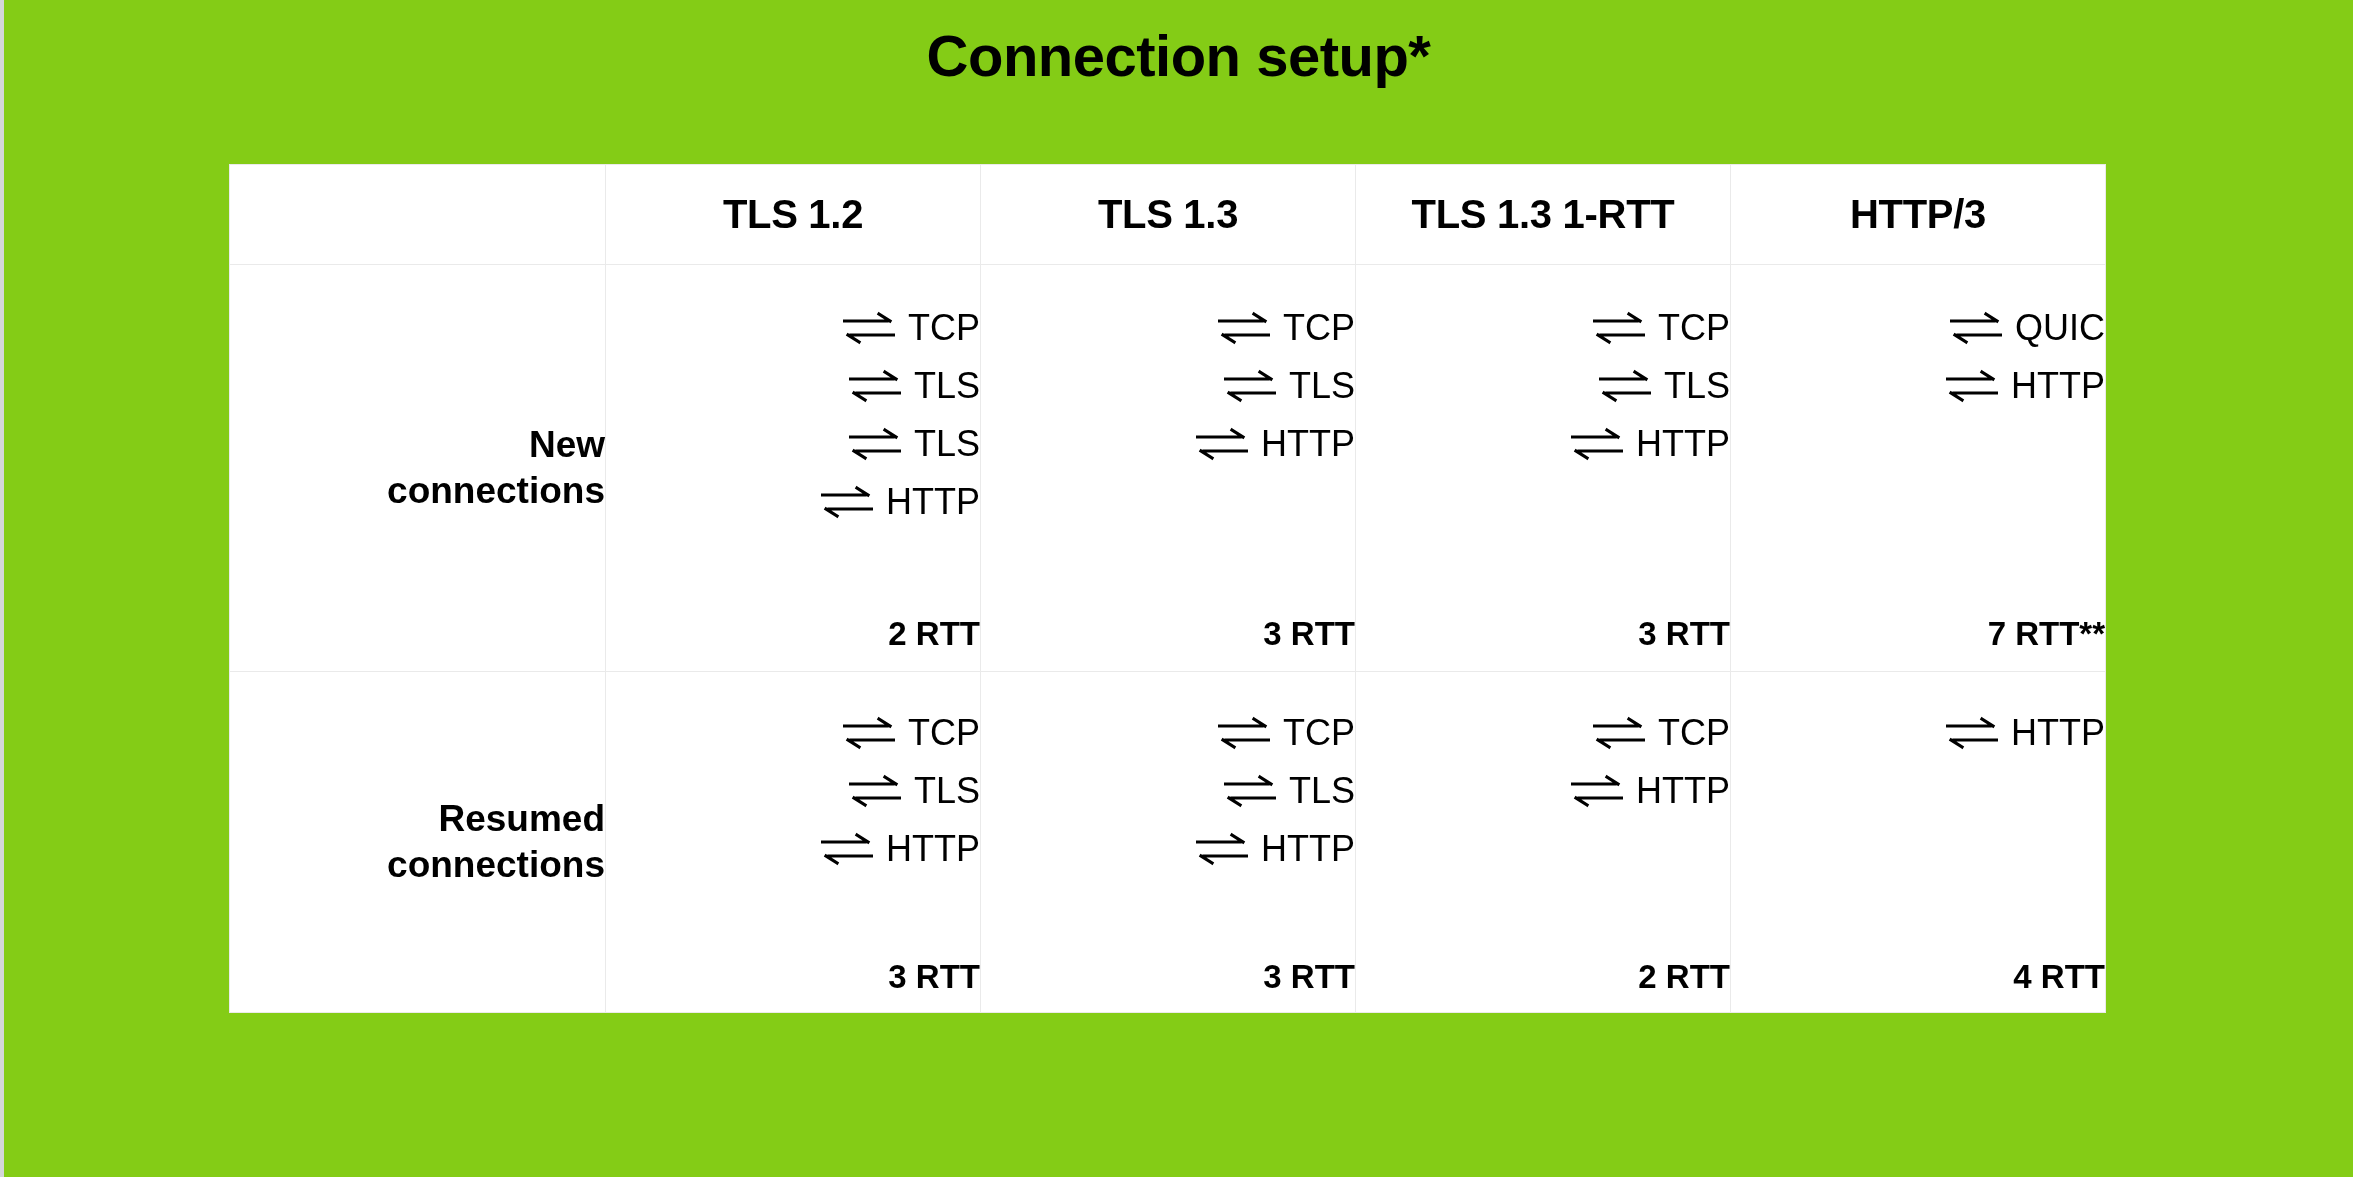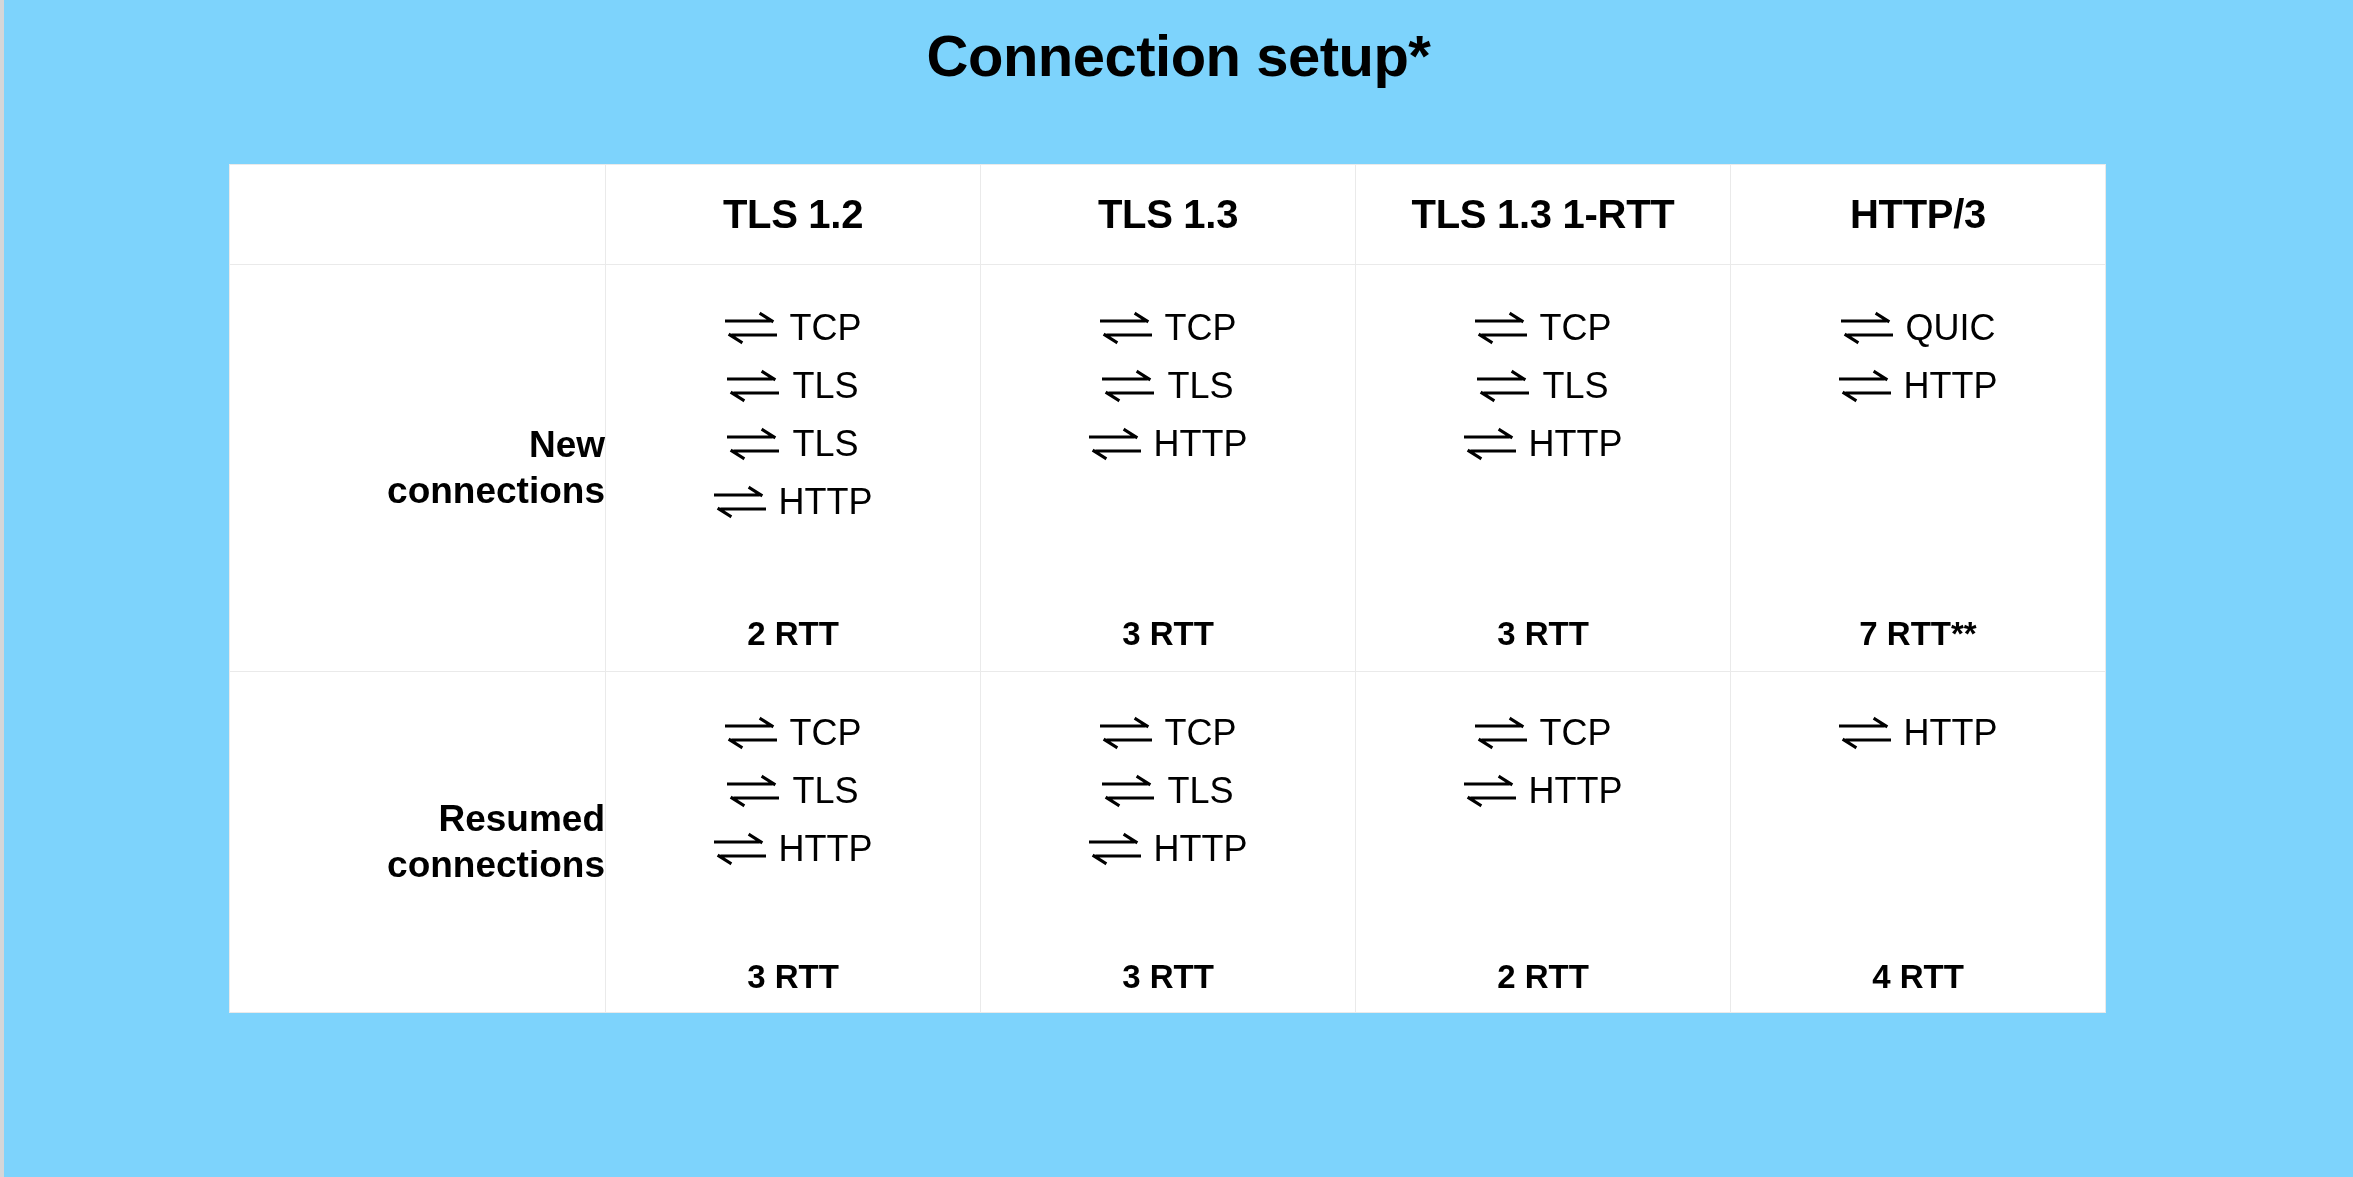--- a/index.html
+++ b/index.html
@@ -24,21 +24,21 @@
     width: 4px;
     height: 1177px;
     background: #d4d6d8;
   }
   .slide-body {
     position: absolute;
     left: 4px;
     top: 0;
     right: 0;
     bottom: 0;
-    background: #7dd3fc;
+    background: #84cc16;
   }
 
   .slide-title {
     position: absolute;
     left: 0;
     right: 0;
     top: 24px;
     text-align: center;
     font-size: 58px;
     font-weight: bold;
@@ -79,21 +79,21 @@
   .row-label {
     text-align: right;
     font-size: 37px;
     font-weight: bold;
     line-height: 1.25;
   }
 
   .cell-stack {
     display: flex;
     flex-direction: column;
-    align-items: center;
+    align-items: flex-end;
     justify-content: flex-start;
     height: 100%;
     box-sizing: border-box;
     padding-top: 34px;
   }
   .row-res .cell-stack { padding-top: 32px; }
 
   .step {
     display: flex;
     align-items: center;

